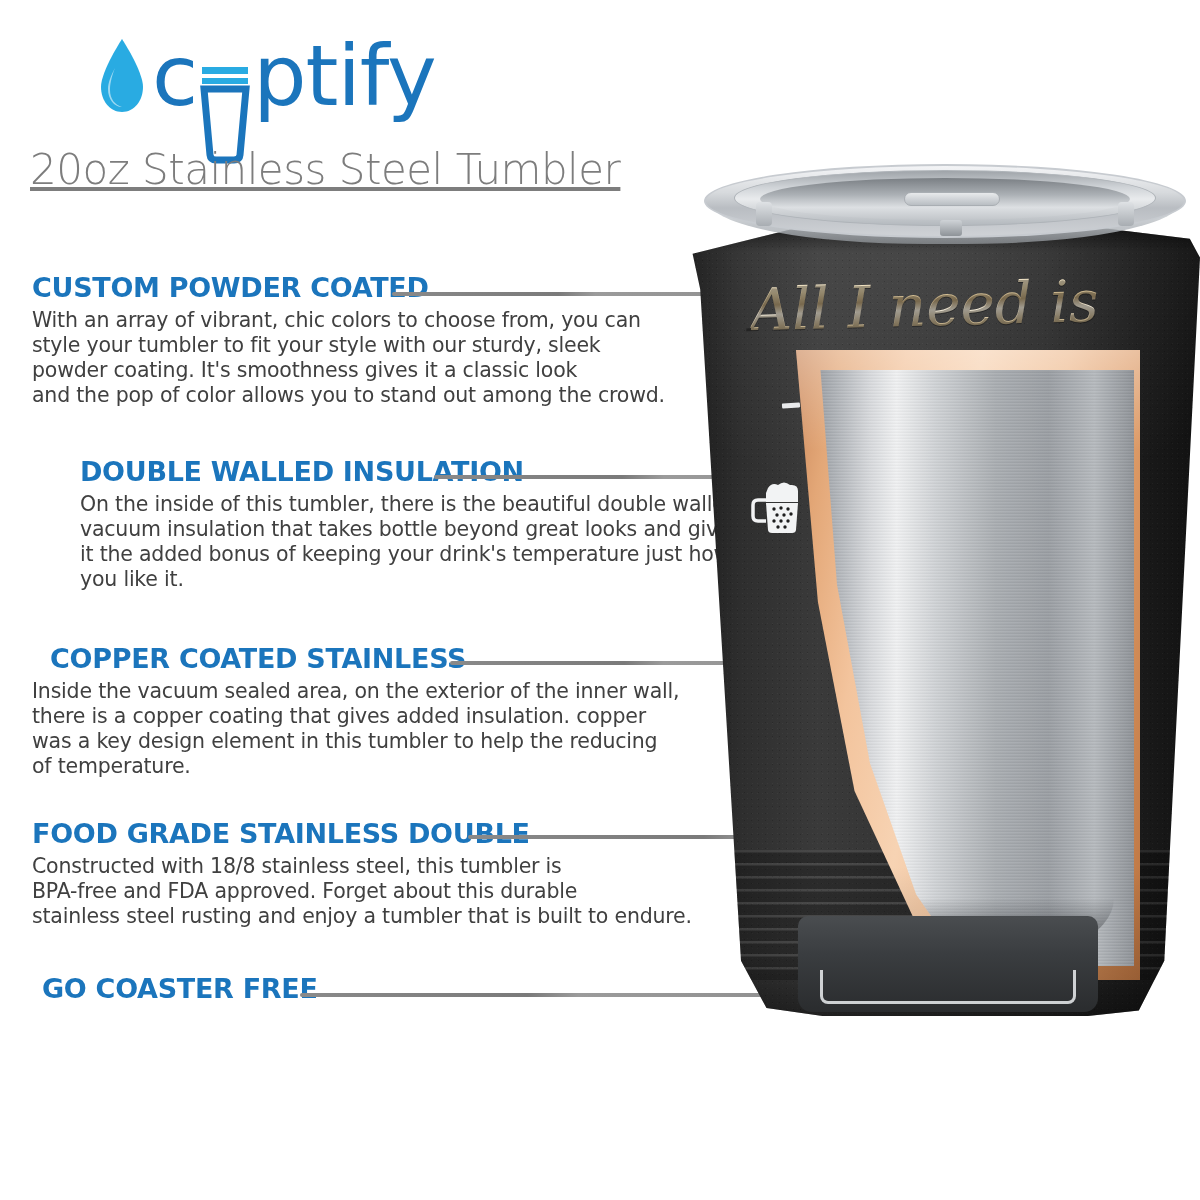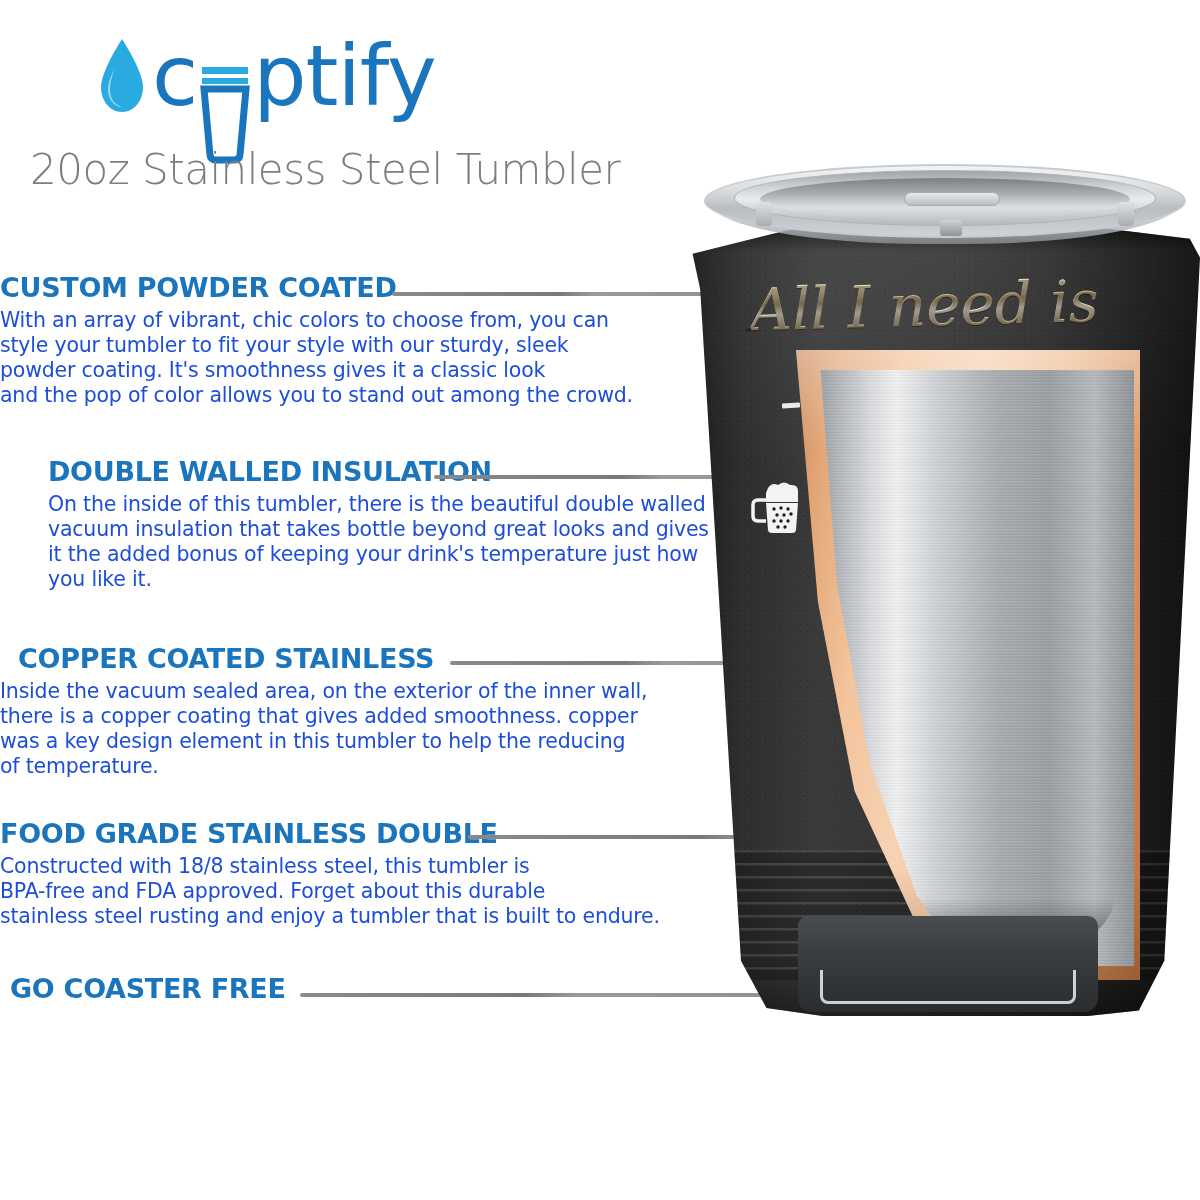--- a/index.html
+++ b/index.html
@@ -33,40 +33,41 @@
 
   
   .subtitle{
     position:absolute;left:30px;top:145px;
     font-family:"DejaVu Sans", sans-serif;
     font-size:42px;
     font-weight:300;
     color:#7d7d7d;
     letter-spacing:-0.5px;
     white-space:nowrap;
-  }
-
-  
-  .feature{position:absolute;left:0;width:700px;}
+    text-decoration:underline;
+  }
+
+  
+  .feature{position:absolute;left:0;width:700px;padding-left:32px;}
   .feature h3{
     margin:0;
     font-family:"DejaVu Sans", sans-serif;
     font-size:27px;
     font-weight:700;
     color:#1B75BC;
     letter-spacing:-0.3px;
     white-space:nowrap;
     line-height:1.05;
   }
   .feature p{
     margin:6px 0 0 0;
     font-family:"DejaVu Sans", sans-serif;
     font-size:20.5px;
     line-height:1.22;
-    color:#1d4ed8;
+    color:#404040;
     font-weight:400;
     white-space:pre-line;
     letter-spacing:-0.2px;
   }
 
   
   .leader{position:absolute;height:4px;background:linear-gradient(90deg,#8a8a8a 0%,#7a7a7a 45%,#9b9b9b 55%,#8f8f8f 100%);border-radius:2px;}
   .dot{position:absolute;width:13px;height:13px;border-radius:50%;background:#ffffff;box-shadow:0 0 1px rgba(0,0,0,.35);}
 
   
@@ -252,21 +253,21 @@
     <h3>DOUBLE WALLED INSULATION</h3>
     <p>On the inside of this tumbler, there is the beautiful double walled
 vacuum insulation that takes bottle beyond great looks and gives
 it the added bonus of keeping your drink's temperature just how
 you like it.</p>
   </div>
 
   <div class="feature" style="top:645px;left:18px;">
     <h3>COPPER COATED STAINLESS</h3>
     <p style="margin-left:-18px;">Inside the vacuum sealed area, on the exterior of the inner wall,
-there is a copper coating that gives added smoothness. copper
+there is a copper coating that gives added insulation. copper
 was a key design element in this tumbler to help the reducing
 of temperature.</p>
   </div>
 
   <div class="feature" style="top:820px;">
     <h3>FOOD GRADE STAINLESS DOUBLE</h3>
     <p>Constructed  with 18/8 stainless steel, this tumbler is
 BPA-free and FDA approved. Forget about this durable
 stainless steel rusting and enjoy a tumbler that is built to endure.</p>
   </div>

